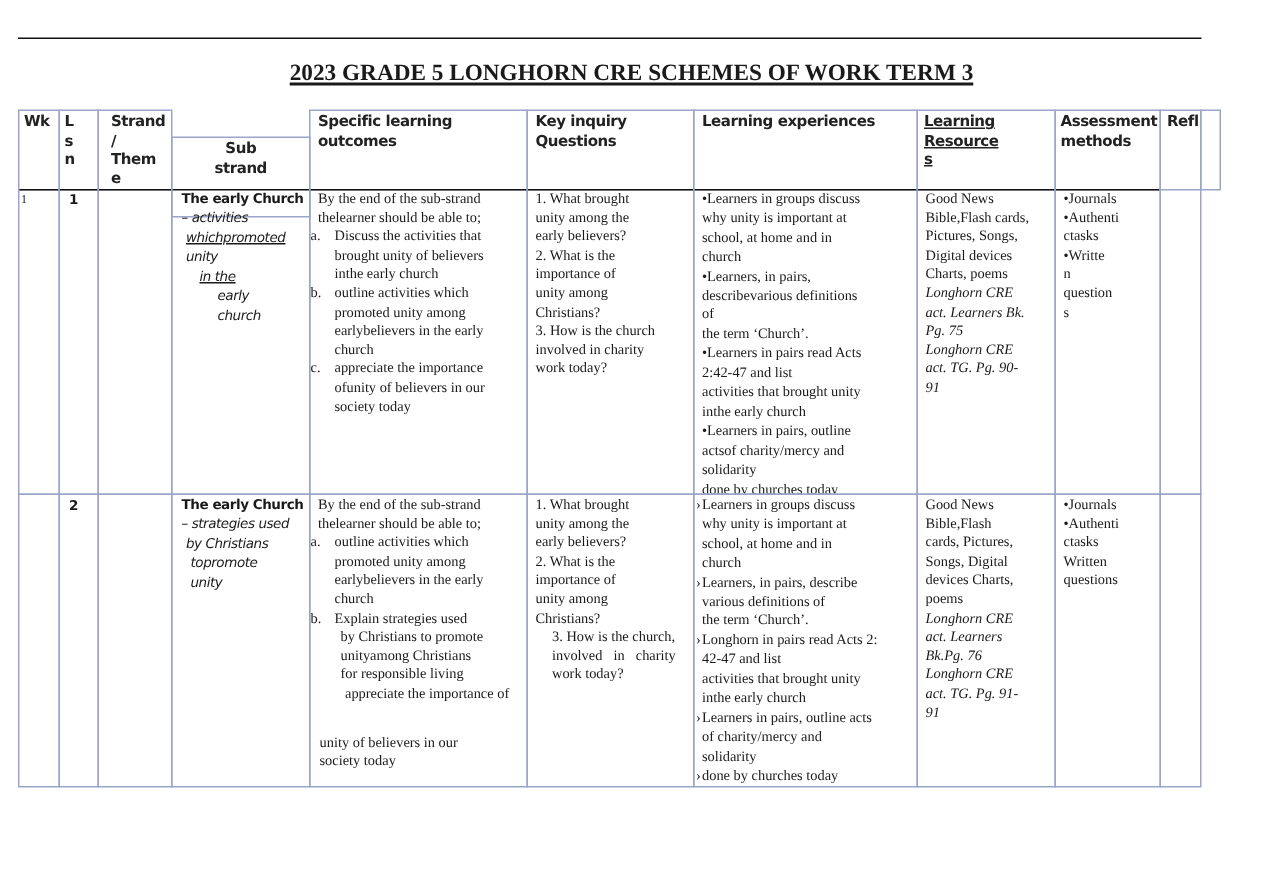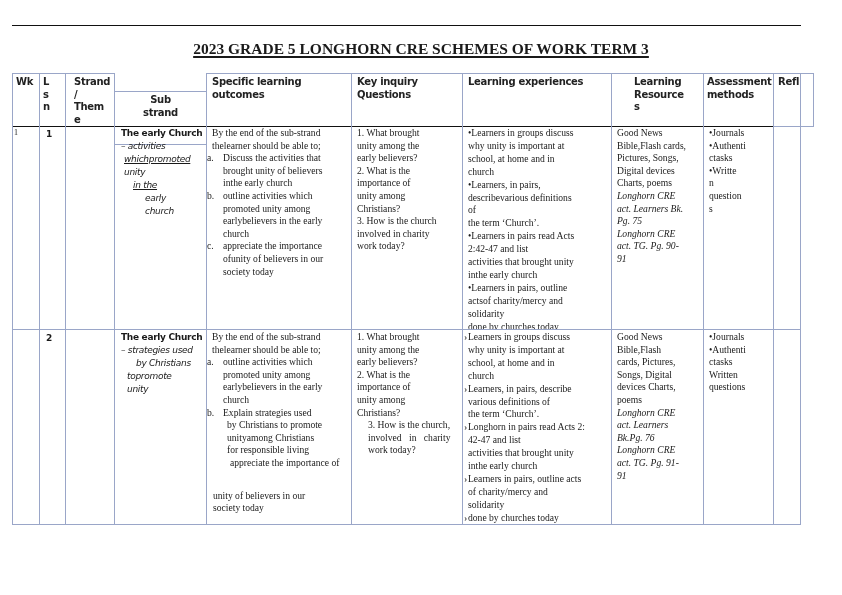--- a/index.html
+++ b/index.html
@@ -43,21 +43,21 @@
   <div class="cell hdr center" style="left:114px;top:91px;width:93px;height:54px;">
     <span class="line">Sub</span>
     <span class="line">strand</span>
   </div>
   <div class="cell hdr" style="left:206px;top:73px;width:146px;height:54px;padding-left:5px;"><span>Specific learning outcomes</span></div>
   <div class="cell hdr" style="left:351px;top:73px;width:112px;height:54px;padding-left:5px;">
     <span class="line">Key inquiry</span>
     <span class="line">Questions</span>
   </div>
   <div class="cell hdr" style="left:462px;top:73px;width:150px;height:54px;padding-left:5px;"><span>Learning experiences</span></div>
-  <div class="cell hdr" style="left:611px;top:73px;width:93px;height:54px;padding-left:22px;">
+  <div class="cell hdr" style="left:611px;top:73px;width:93px;height:54px;padding-left:4px;text-decoration:underline;">
     <span class="line">Learning</span>
     <span class="line">Resource</span>
     <span class="line">s</span>
   </div>
   <div class="cell hdr" style="left:703px;top:73px;width:71px;height:54px;">
     <span class="line">Assessment</span>
     <span class="line">methods</span>
   </div>
   <div class="cell hdr" style="left:773px;top:73px;width:28px;height:54px;padding-left:4px;"><span>Refl</span></div>
   <div class="cell" style="left:800px;top:73px;width:14px;height:54px;"></div>
@@ -144,21 +144,21 @@
     <span class="line">s</span>
   </div>
   <div class="cell" style="left:773px;top:126px;width:28px;height:204px;border-top:none;"><span></span></div>
 
   <div class="cell" style="left:12px;top:329px;width:28px;height:196px;"><span></span></div>
   <div class="cell bold-sans" style="left:39px;top:329px;width:27px;height:196px;padding-left:6px;padding-top:2px;"><span>2</span></div>
   <div class="cell" style="left:65px;top:329px;width:50px;height:196px;"><span></span></div>
   <div class="cell" style="left:114px;top:329px;width:93px;height:196px;padding-left:6px;padding-top:1px;line-height:13px;">
     <span class="line bold-sans">The early Church</span>
     <span class="line ital-sans">– strategies used</span>
-    <span class="line ital-sans" style="padding-left:3px;margin-left:12px;">by Christians</span>
+    <span class="line ital-sans" style="padding-left:3px;">by Christians</span>
     <span class="line ital-sans" style="padding-left:6px;">topromote</span>
     <span class="line ital-sans" style="padding-left:6px;">unity</span>
   </div>
   <div class="cell" style="left:206px;top:329px;width:146px;height:196px;padding-left:0px;">
     <span class="line" style="padding-left:5px;">By the end of the sub-strand</span>
     <span class="line" style="padding-left:5px;">thelearner should be able to;</span>
     <span class="line"><span class="lbl">a.</span><span>outline activities which</span></span>
     <span class="line" style="padding-left:16px;">promoted unity among</span>
     <span class="line" style="padding-left:16px;">earlybelievers in the early</span>
     <span class="line" style="padding-left:16px;">church</span>

